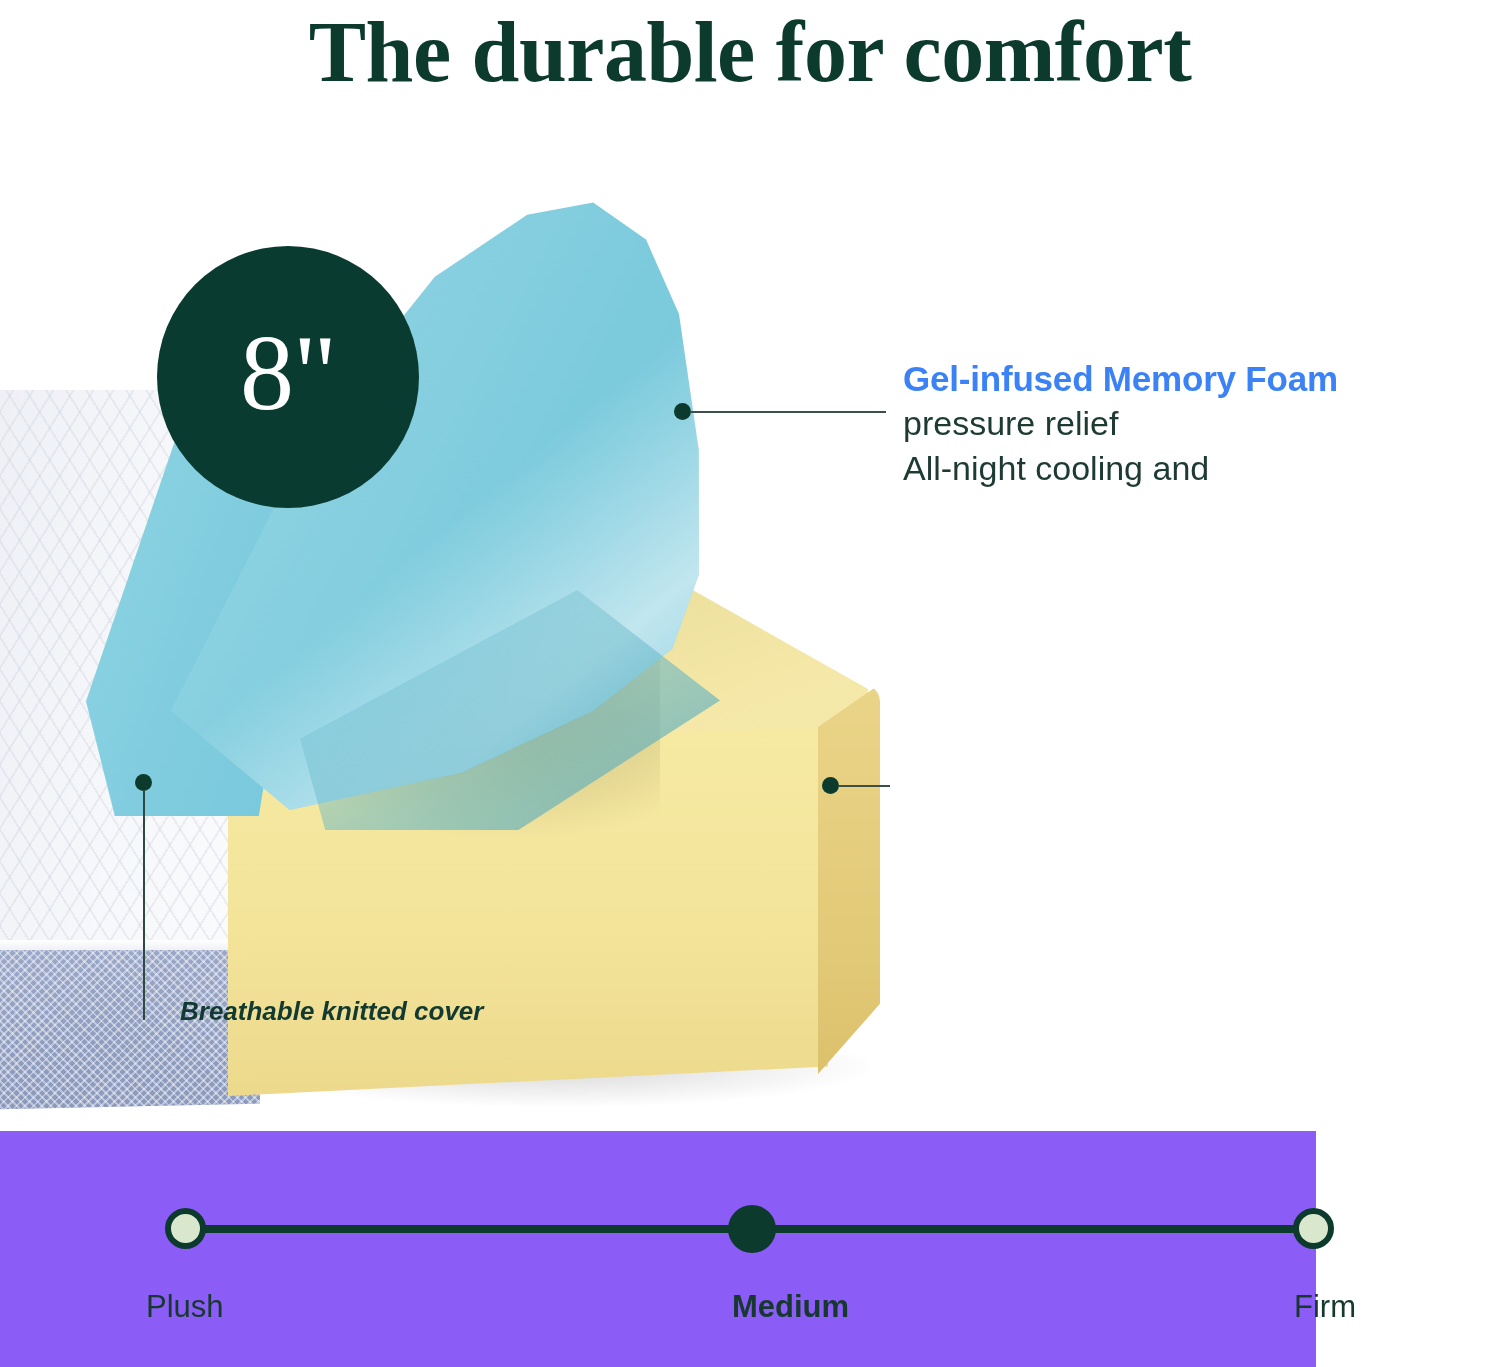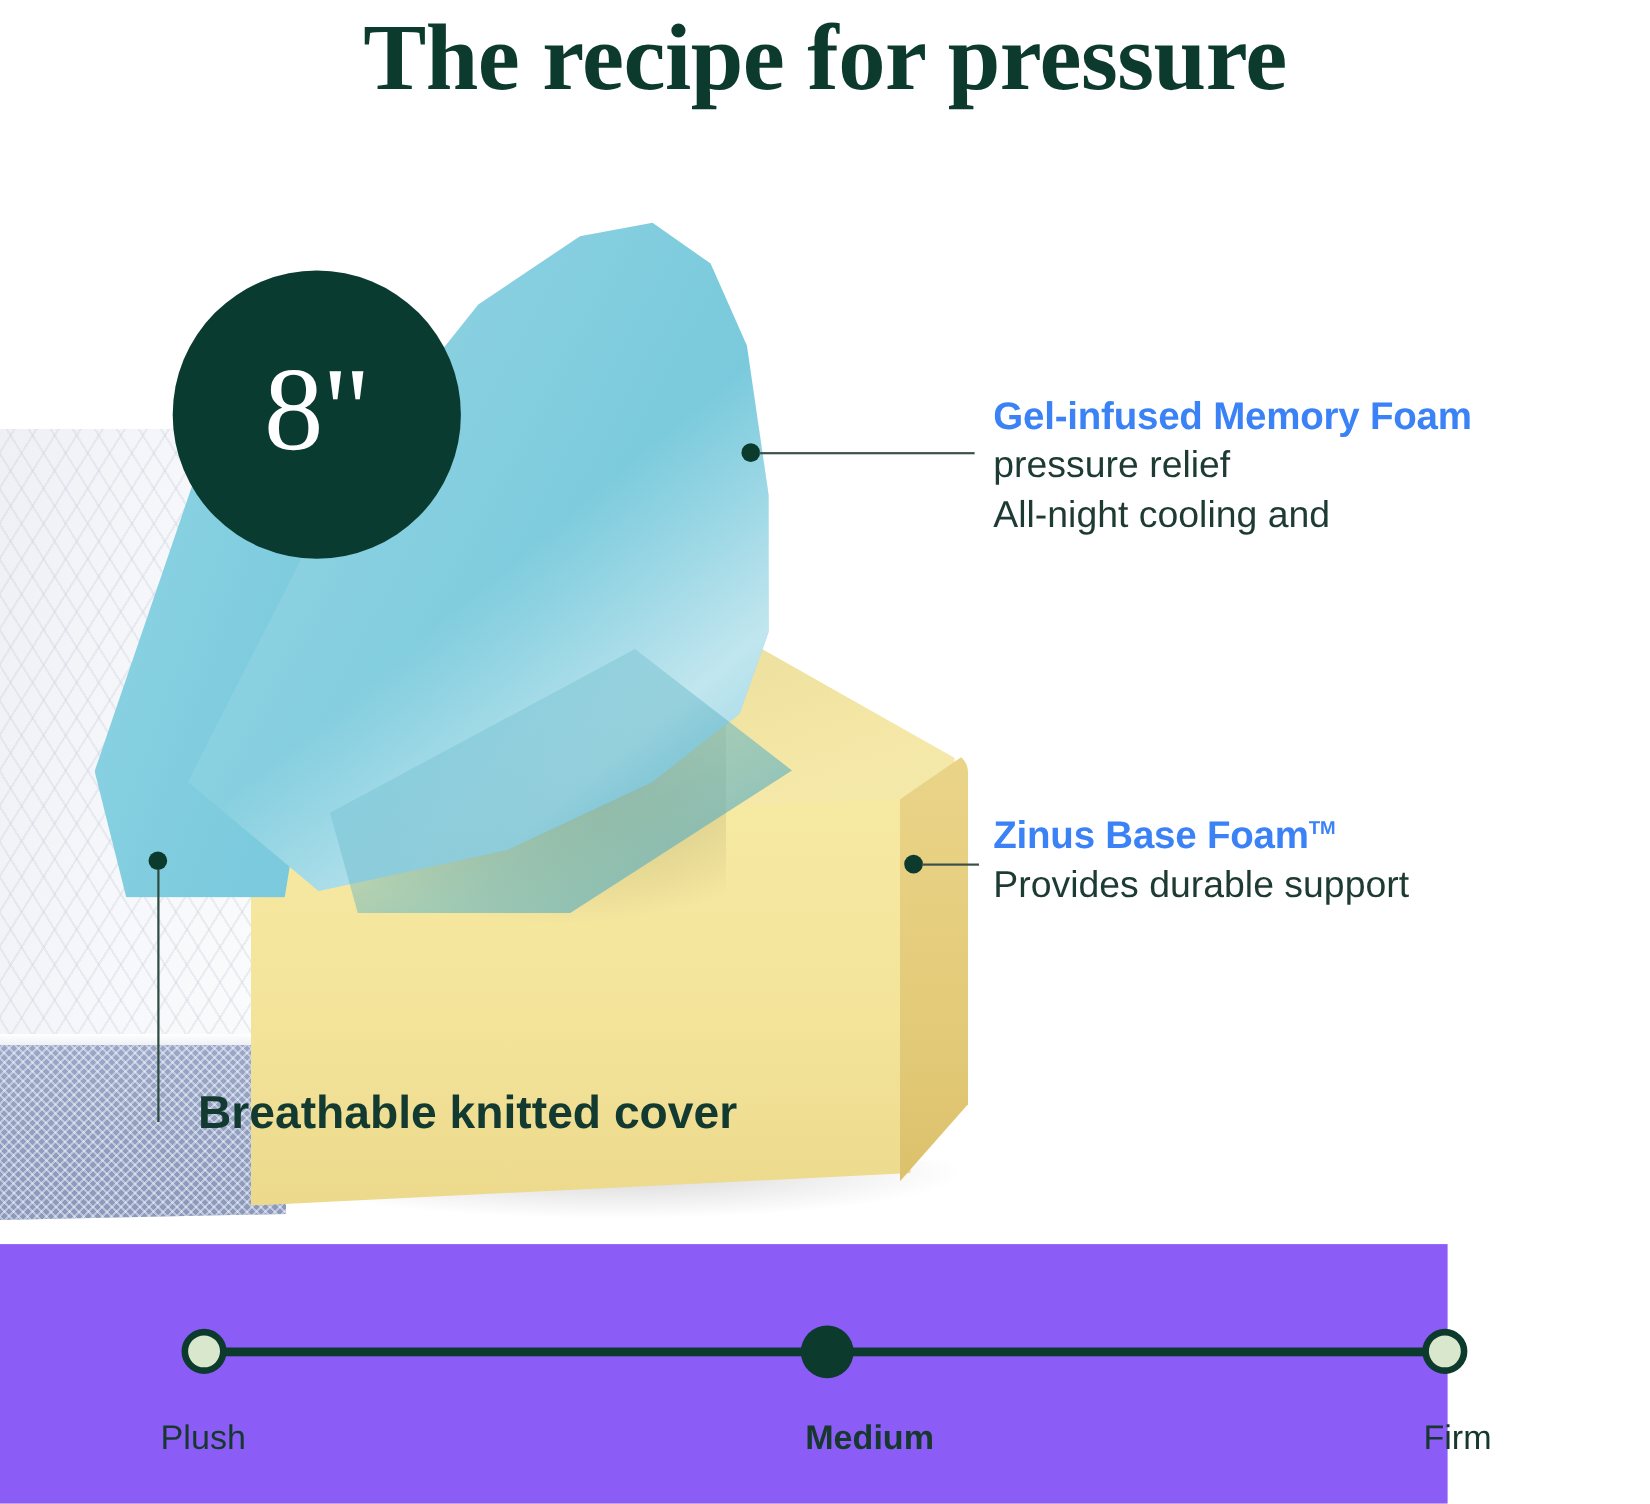--- a/index.html
+++ b/index.html
@@ -230,25 +230,26 @@
     line-height: 0;
   }
   .callout-body {
     font-size: 34px;
     font-weight: 400;
     line-height: 45px;
     color: #1D3A33;
   }
   .callout-bottom-title {
     position: absolute;
-    font-size: 42px;
+    font-size: 26px;
     font-weight: 700;
     line-height: 42px;
     color: #123A30;
     white-space: nowrap;
+    font-style: italic;
   }
 
   
   .firmness-band {
     position: absolute;
     left: 0;
     top: 1131px;
     width: 1316px;
     height: 244px;
     background: #8b5cf6;
@@ -286,21 +287,21 @@
   }
   .scale-label.is-active {
     font-weight: 700;
   }
 </style>
 </head>
 <body>
 
 <div id="page">
 
-  <div class="page-title">The recipe for pressure</div>
+  <div class="page-title">The durable for comfort</div>
 
   <div class="stage">
 
     <div class="cover-top"></div>
     <div class="cover-lip"></div>
     <div class="cover-side"></div>
 
     <div class="base-shadow"></div>
     <div class="base-top"></div>
     <div class="base-front"></div>
@@ -320,24 +321,20 @@
   <div class="dot" style="left:674px; top:403px;"></div>
   <div class="leader" style="left:690px; top:411px; width:196px;"></div>
   <div class="callout" style="left:903px; top:357px; width:560px;">
     <div class="callout-title">Gel-infused Memory Foam</div>
     <div class="callout-body">pressure relief</div>
     <div class="callout-body">All-night cooling and</div>
   </div>
 
   <div class="dot" style="left:822px; top:777px;"></div>
   <div class="leader" style="left:838px; top:785px; width:52px;"></div>
-  <div class="callout" style="left:903px; top:738px; width:560px;">
-    <div class="callout-title"><span>Zinus Base Foam</span><sup>TM</sup></div>
-    <div class="callout-body">Provides durable support</div>
-  </div>
 
   <div class="dot" style="left:135px; top:774px;"></div>
   <div class="leader-v" style="left:143px; top:790px; height:230px;"></div>
   <div class="callout-bottom-title" style="left:180px; top:990px;">Breathable knitted cover</div>
 
   <div class="firmness-band">
     <div class="scale-track" style="left:185px; top:94px; width:1128px; height:8px; position:absolute; background:#0C3B2E;"></div>
 
     <div class="scale-node hollow" style="position:absolute; left:165px; top:77px;"></div>
     <div class="scale-node filled" style="position:absolute; left:728px; top:74px;"></div>

